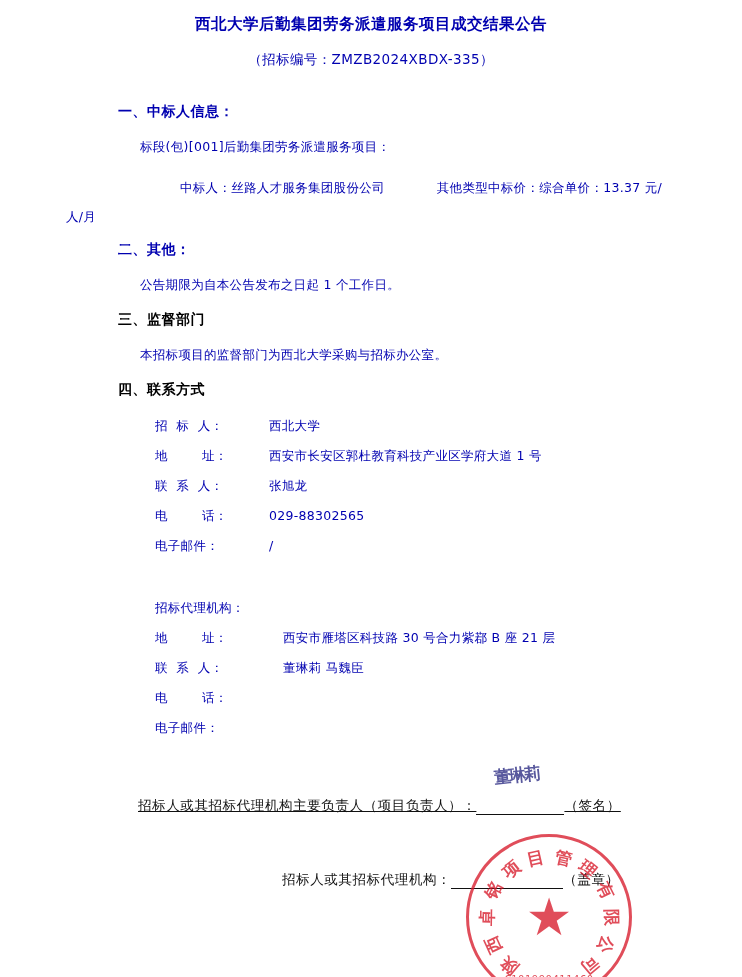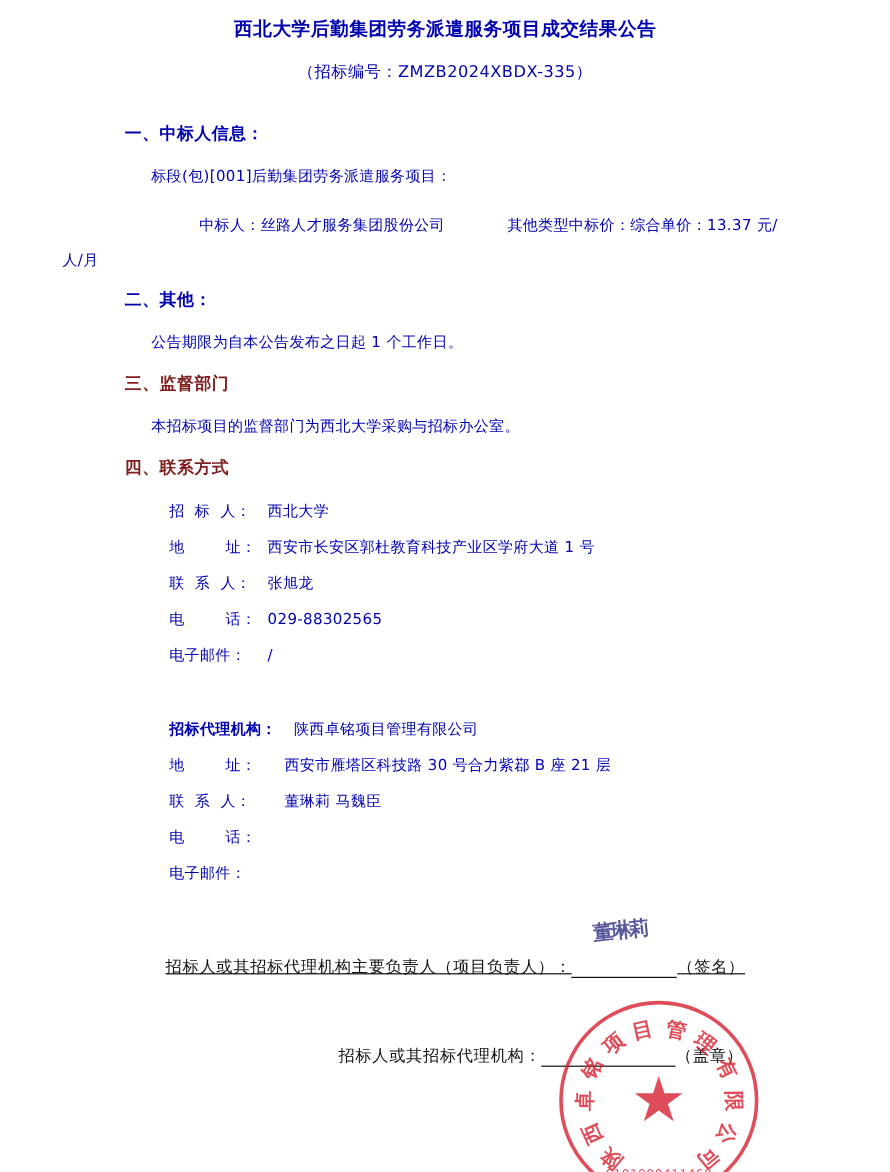--- a/index.html
+++ b/index.html
@@ -33,31 +33,32 @@
   .doc-subtitle {
     text-align: center;
     font-size: 13.5px;
     color: #0000b0;
     margin-top: 16px;
     letter-spacing: 0.4px;
   }
   .body-wrap {
     margin-top: 34px;
     padding: 0 26px 0 26px;
+    margin-left: 14px;
   }
   .section-heading {
     font-size: 14px;
     font-weight: bold;
     color: #0000b0;
     margin: 0 0 12px 0;
     padding-left: 78px;
     letter-spacing: 0.5px;
   }
   .section-heading.black {
-    color: #7f1d1d;
+    color: #000000;
   }
   .para {
     font-size: 12.5px;
     color: #0000b0;
     line-height: 28px;
     padding-left: 100px;
     margin: 0 0 12px 0;
     letter-spacing: 0.3px;
   }
   .bid-line {
@@ -78,20 +79,21 @@
     padding-left: 100px;
     letter-spacing: 0.3px;
   }
   .contact-row {
     font-size: 12.5px;
     color: #0000b0;
     line-height: 30px;
     padding-left: 115px;
     letter-spacing: 0.3px;
     display: flex;
+    gap: 32px;
   }
   .contact-label {
     display: inline-block;
     width: 82px;
     white-space: pre;
   }
   .contact-value {
     display: inline-block;
     text-align: right;
   }
@@ -235,22 +237,21 @@
     </div>
     <div class="contact-row">
       <span class="contact-label">电子邮件：</span>
       <span class="contact-value">/</span>
     </div>
 
     <div class="spacer-block"></div>
 
     <div class="agency-block">
       <div class="contact-row">
-        <span class="contact-label" style="width:104px;font-weight:bold;">招标代理机构：</span>
-        <span class="contact-value">陕西卓铭项目管理有限公司</span>
+        <span class="contact-label" style="width:104px;">招标代理机构：</span>
       </div>
       <div class="contact-row">
         <span class="contact-label">地        址：</span>
         <span class="contact-value" style="padding-left:14px;">西安市雁塔区科技路 30 号合力紫鄀 B 座 21 层</span>
       </div>
       <div class="contact-row">
         <span class="contact-label">联  系  人：</span>
         <span class="contact-value" style="padding-left:14px;">董琳莉  马魏臣</span>
       </div>
       <div class="contact-row">

